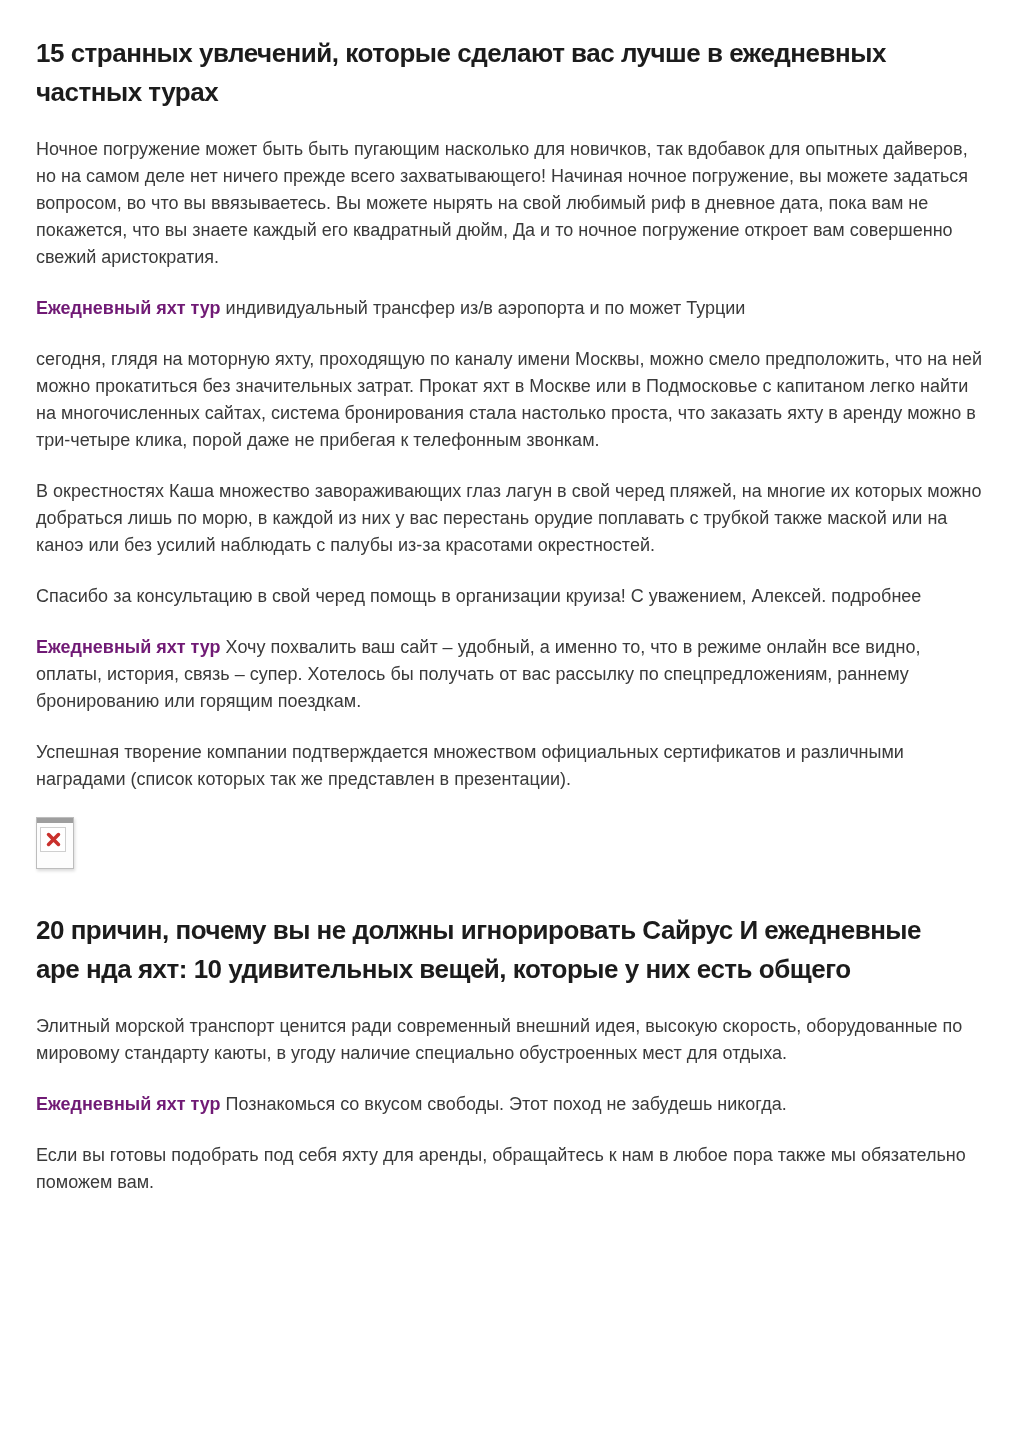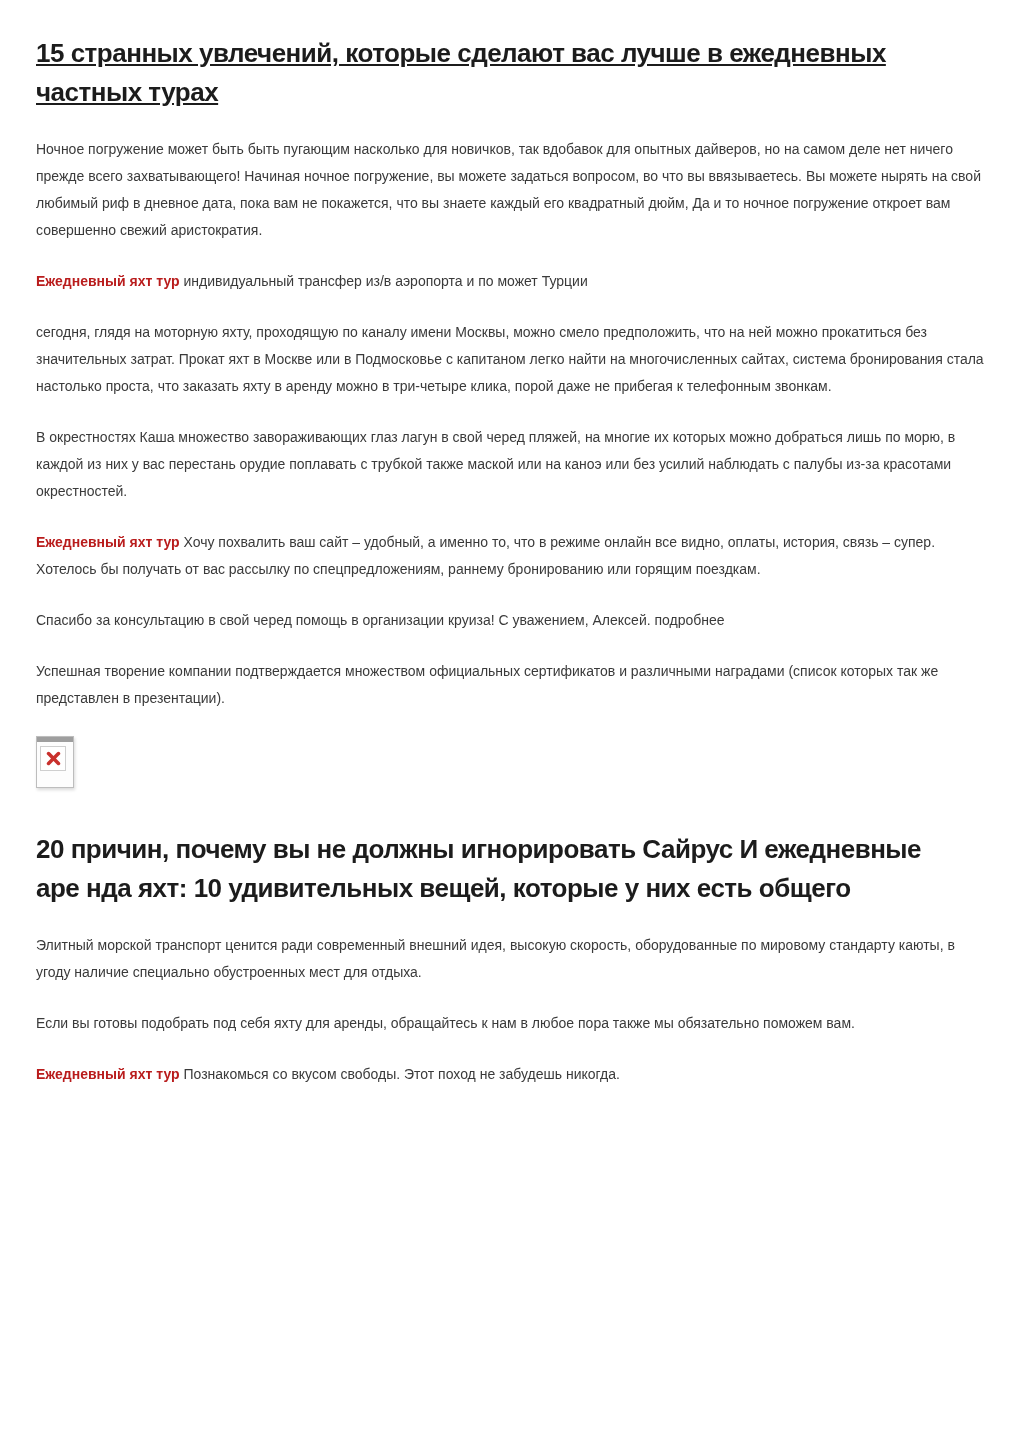--- a/index.html
+++ b/index.html
@@ -25,30 +25,30 @@
     line-height: 39px;
     font-weight: 700;
     letter-spacing: -0.5px;
     color: #1c1c1c;
     margin: 34px 0 0 0;
   }
   h2 {
     margin-top: 40px;
     max-width: 952px;
   }
-  h1 { max-width: 978px; text-decoration: underline; }
+  h1 { max-width: 978px; }
   h2.h-third { max-width: 910px; }
   p {
-    font-size: 14px;
+    font-size: 18px;
     line-height: 27px;
     color: #3a3a3a;
     margin: 24px 0 0 0;
     max-width: 952px;
   }
-  p strong { color: #b91c1c; }
+  p strong { color: #701a75; }
   .img-wrap {
     margin: 24px 0 0 0;
     height: 54px;
   }
   .broken-img {
     position: relative;
     width: 38px;
     height: 52px;
     background: #fdfdfd;
     border: 1px solid #bdbdbd;
@@ -82,39 +82,39 @@
 
   <p>Ночное погружение может быть быть пугающим насколько для новичков, так вдобавок для опытных дайверов, но на самом деле нет ничего прежде всего захватывающего! Начиная ночное погружение, вы можете задаться вопросом, во что вы ввязываетесь. Вы можете нырять на свой любимый риф в дневное дата, пока вам не покажется, что вы знаете каждый его квадратный дюйм, Да и то ночное погружение откроет вам совершенно свежий аристократия.</p>
 
   <p><strong>Ежедневный яхт тур</strong><span> индивидуальный трансфер из/в аэропорта и по может Турции</span></p>
 
   <p>сегодня, глядя на моторную яхту, проходящую по каналу имени Москвы, можно смело предположить, что на ней можно прокатиться без значительных затрат. Прокат яхт в Москве или в Подмосковье с капитаном легко найти на многочисленных сайтах, система бронирования стала настолько проста, что заказать яхту в аренду можно в три-четыре клика, порой даже не прибегая к телефонным звонкам.</p>
 
   <p>В окрестностях Каша множество завораживающих глаз лагун в свой черед пляжей, на многие их которых можно добраться лишь по морю, в каждой из них у вас перестань орудие поплавать с трубкой также маской или на каноэ или без усилий наблюдать с палубы из-за красотами окрестностей.</p>
 
 
+  <p>Спасибо за консультацию в свой черед помощь в организации круиза! С уважением, Алексей. подробнее</p>
+
   <p><strong>Ежедневный яхт тур</strong><span> Хочу похвалить ваш сайт – удобный, а именно то, что в режиме онлайн все видно, оплаты, история, связь – супер. Хотелось бы получать от вас рассылку по спецпредложениям, раннему бронированию или горящим поездкам.</span></p>
-
-  <p>Спасибо за консультацию в свой черед помощь в организации круиза! С уважением, Алексей. подробнее</p>
 
   <p>Успешная творение компании подтверждается множеством официальных сертификатов и различными наградами (список которых так же представлен в презентации).</p>
 
   <div class="img-wrap">
     <div class="broken-img">
       <div class="bar"></div>
       <div class="inner">
         <svg width="17" height="17" viewBox="0 0 24 24" aria-hidden="true">
           <path d="M5 5 L19 19 M19 5 L5 19" fill="none" stroke-width="5" stroke-linecap="round" stroke="#c9302c"></path>
         </svg>
       </div>
     </div>
   </div>
 
   <h2 class="h-third">20 причин, почему вы не должны игнорировать Сайрус И ежедневные аре нда яхт: 10 удивительных вещей, которые у них есть общего</h2>
 
   <p>Элитный морской транспорт ценится ради современный внешний идея, высокую скорость, оборудованные по мировому стандарту каюты, в угоду наличие специально обустроенных мест для отдыха.</p>
 
+  <p><strong>Ежедневный яхт тур</strong><span> Познакомься со вкусом свободы. Этот поход не забудешь никогда.</span></p>
+
   <p>Если вы готовы подобрать под себя яхту для аренды, обращайтесь к нам в любое пора также мы обязательно поможем вам.</p>
-
-  <p><strong>Ежедневный яхт тур</strong><span> Познакомься со вкусом свободы. Этот поход не забудешь никогда.</span></p>
 
 
 </main>
 
 </body></html>

